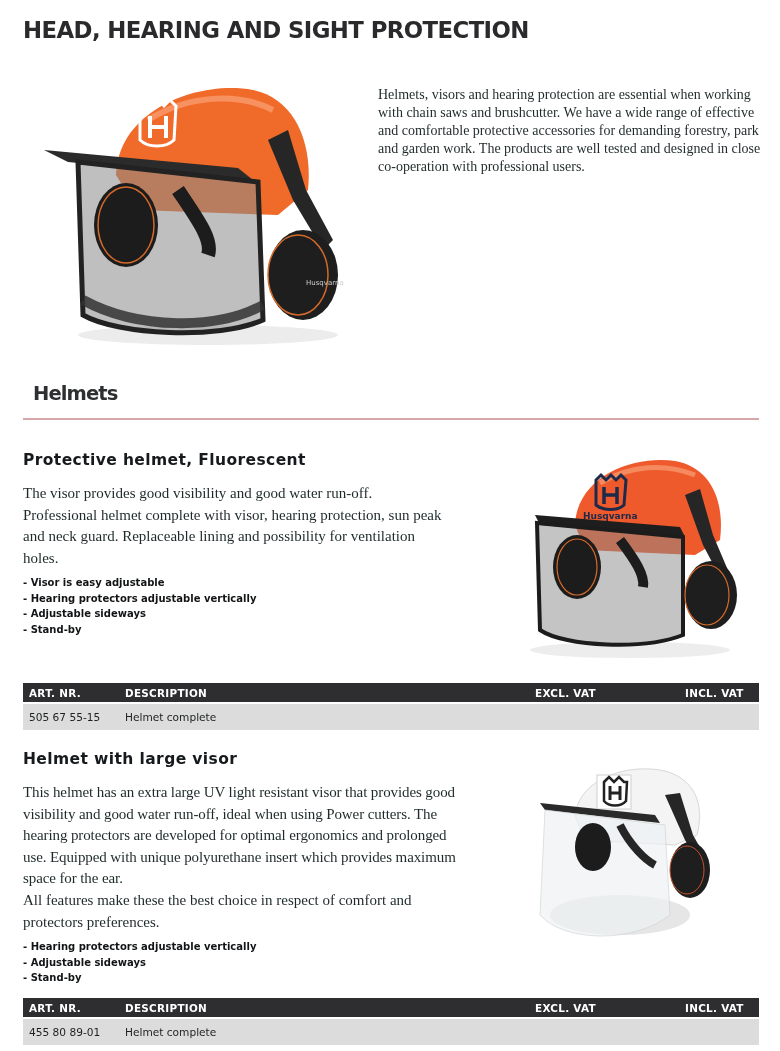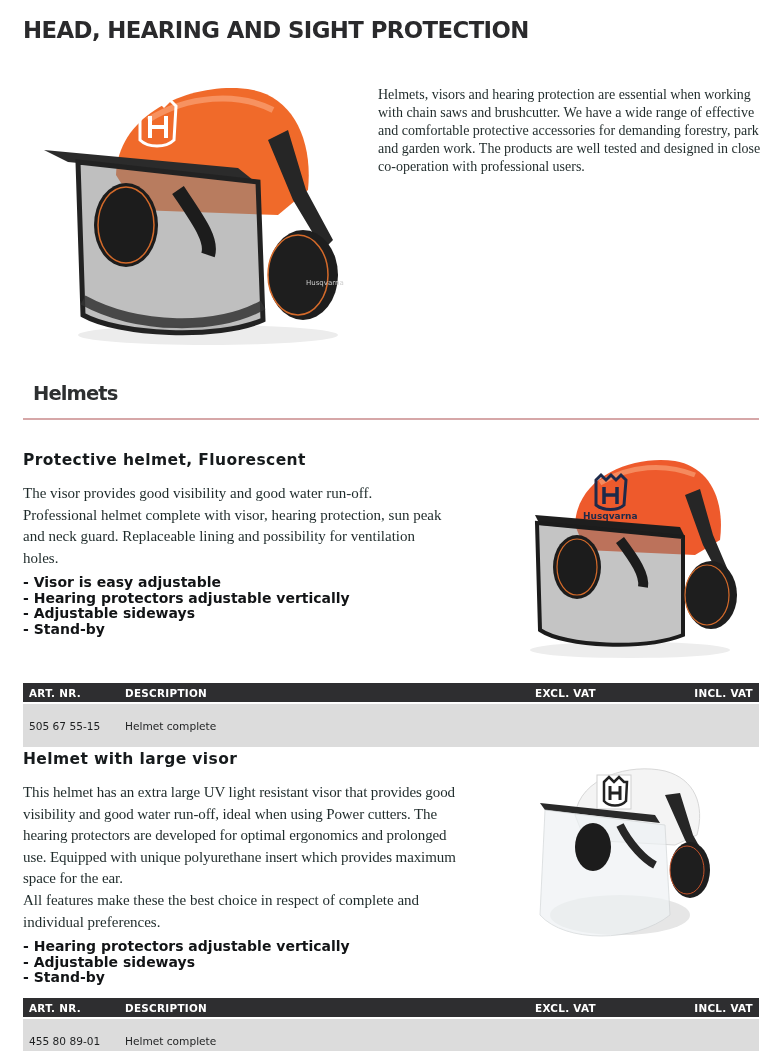--- a/index.html
+++ b/index.html
@@ -19,33 +19,33 @@
     left: 33px; top: 382px; margin: 0;
     font-family: "DejaVu Sans", sans-serif; font-weight: bold; font-size: 19.5px;
     letter-spacing: -0.9px; color: #2d2f30;
   }
   .section-rule { left: 23px; top: 418px; width: 736px; height: 2px; background: #d6a7a8; }
   .product-title {
     margin: 0; font-family: "DejaVu Sans", sans-serif; font-weight: bold;
     font-size: 15.5px; letter-spacing: 0.4px; color: #161a1c;
   }
   .product-desc { margin: 0; font-family: "Liberation Serif", serif; font-size: 15px; line-height: 21.6px; color: #1e2a2a; }
-  .features { margin: 0; padding: 0; list-style: none; font-family: "DejaVu Sans", sans-serif; font-weight: bold; font-size: 14px; line-height: 15.4px; color: #121416; }
+  .features { margin: 0; padding: 0; list-style: none; font-family: "DejaVu Sans", sans-serif; font-weight: bold; font-size: 10px; line-height: 15.4px; color: #121416; }
   .features li::before { content: "- "; }
   .spec-table { left: 23px; width: 736px; border-collapse: collapse; font-family: "DejaVu Sans", sans-serif; }
   .spec-table th {
     background: #2e2e30; color: #ffffff; font-weight: bold; font-size: 10.4px;
     height: 19px; padding: 0 6px; text-align: left; letter-spacing: 0.3px; white-space: nowrap;
   }
-  .spec-table td { background: #dcdcdc; color: #1d1f20; font-size: 10.6px; height: 19px; padding: 12px 6px; white-space: nowrap; }
+  .spec-table td { background: #dcdcdc; color: #1d1f20; font-size: 10.6px; height: 26px; padding: 0 6px; white-space: nowrap; }
   .spec-table tr.gap td { background: #fff; height: 2px; padding: 0; }
   .spec-table .c-art { width: 84px; }
   .spec-table .c-desc { width: 398px; }
   .spec-table .c-excl { width: 138px; }
-  .spec-table .c-incl { text-align: right; }
+  .spec-table .c-incl { }
   .img-box { overflow: visible; text-decoration: underline; }
 </style>
 </head>
 <body>
 
 <h1 class="abs page-title">HEAD, HEARING AND SIGHT PROTECTION</h1>
 
 <div class="abs img-box" style="left:38px; top:80px; width:310px; height:270px;">
   <svg width="310" height="270" viewBox="0 0 310 270">
     <ellipse cx="170" cy="255" rx="130" ry="10" fill="#ececec"></ellipse>
@@ -129,21 +129,21 @@
       <td></td>
       <td class="c-incl"></td>
     </tr>
   </tbody>
 </table>
 
 <div class="abs" style="left:23px; top:750px; width:450px;">
   <h3 class="product-title">Helmet with large visor</h3>
   <div style="margin-top:14px;">
     <p class="product-desc" style="width:435px; letter-spacing:-0.1px;">This helmet has an extra large UV light resistant visor that provides good visibility and good water run-off, ideal when using Power cutters. The hearing protectors are developed for optimal ergonomics and prolonged use. Equipped with unique polyurethane insert which provides maximum space for the ear.</p>
-    <p class="product-desc" style="width:425px;">All features make these the best choice in respect of complete and individual preferences.</p>
+    <p class="product-desc" style="width:425px;">All features make these the best choice in respect of comfort and protectors preferences.</p>
   </div>
   <ul class="features" style="margin-top:6px;">
     <li>Hearing protectors adjustable vertically</li>
     <li>Adjustable sideways</li>
     <li>Stand-by</li>
   </ul>
 </div>
 
 <div class="abs img-box" style="left:535px; top:765px; width:190px; height:180px;">
   <svg width="190" height="180" viewBox="0 0 190 180">

